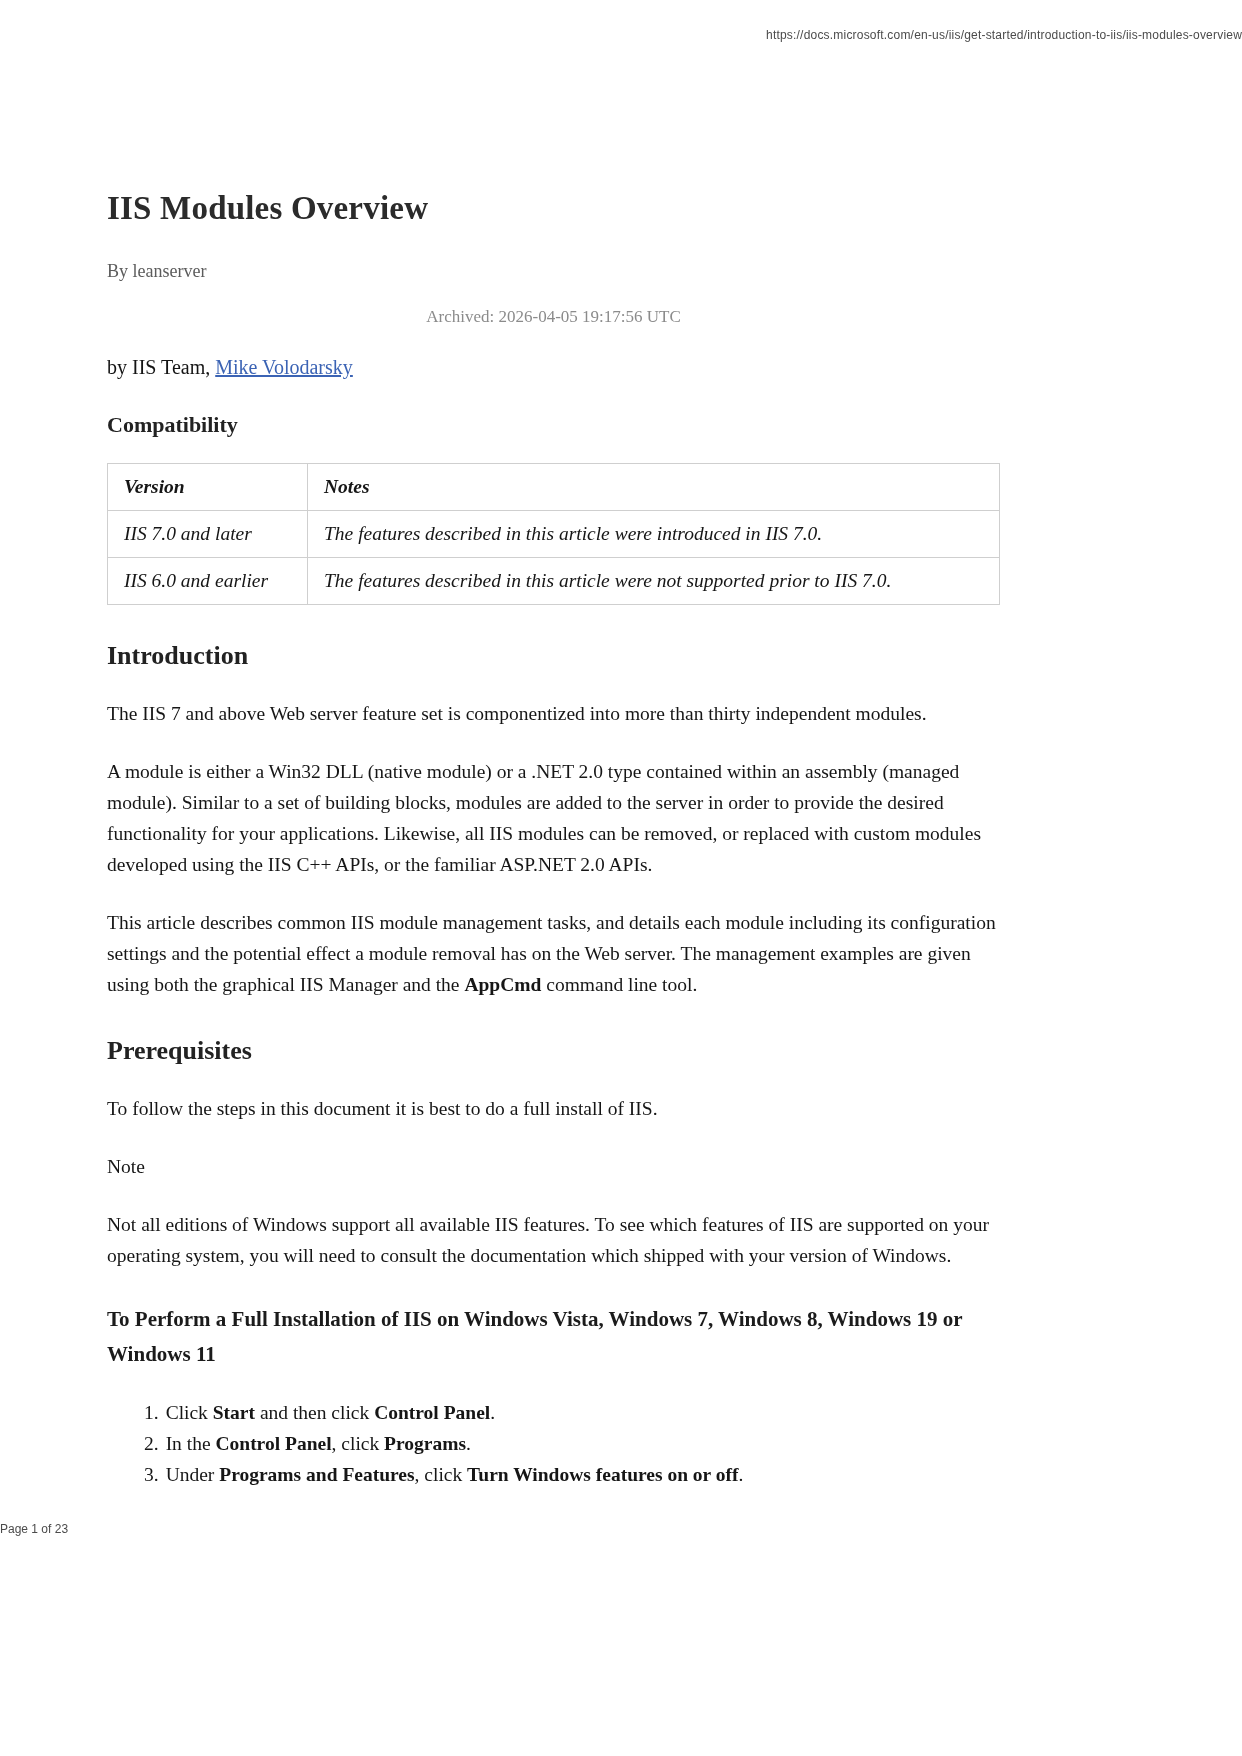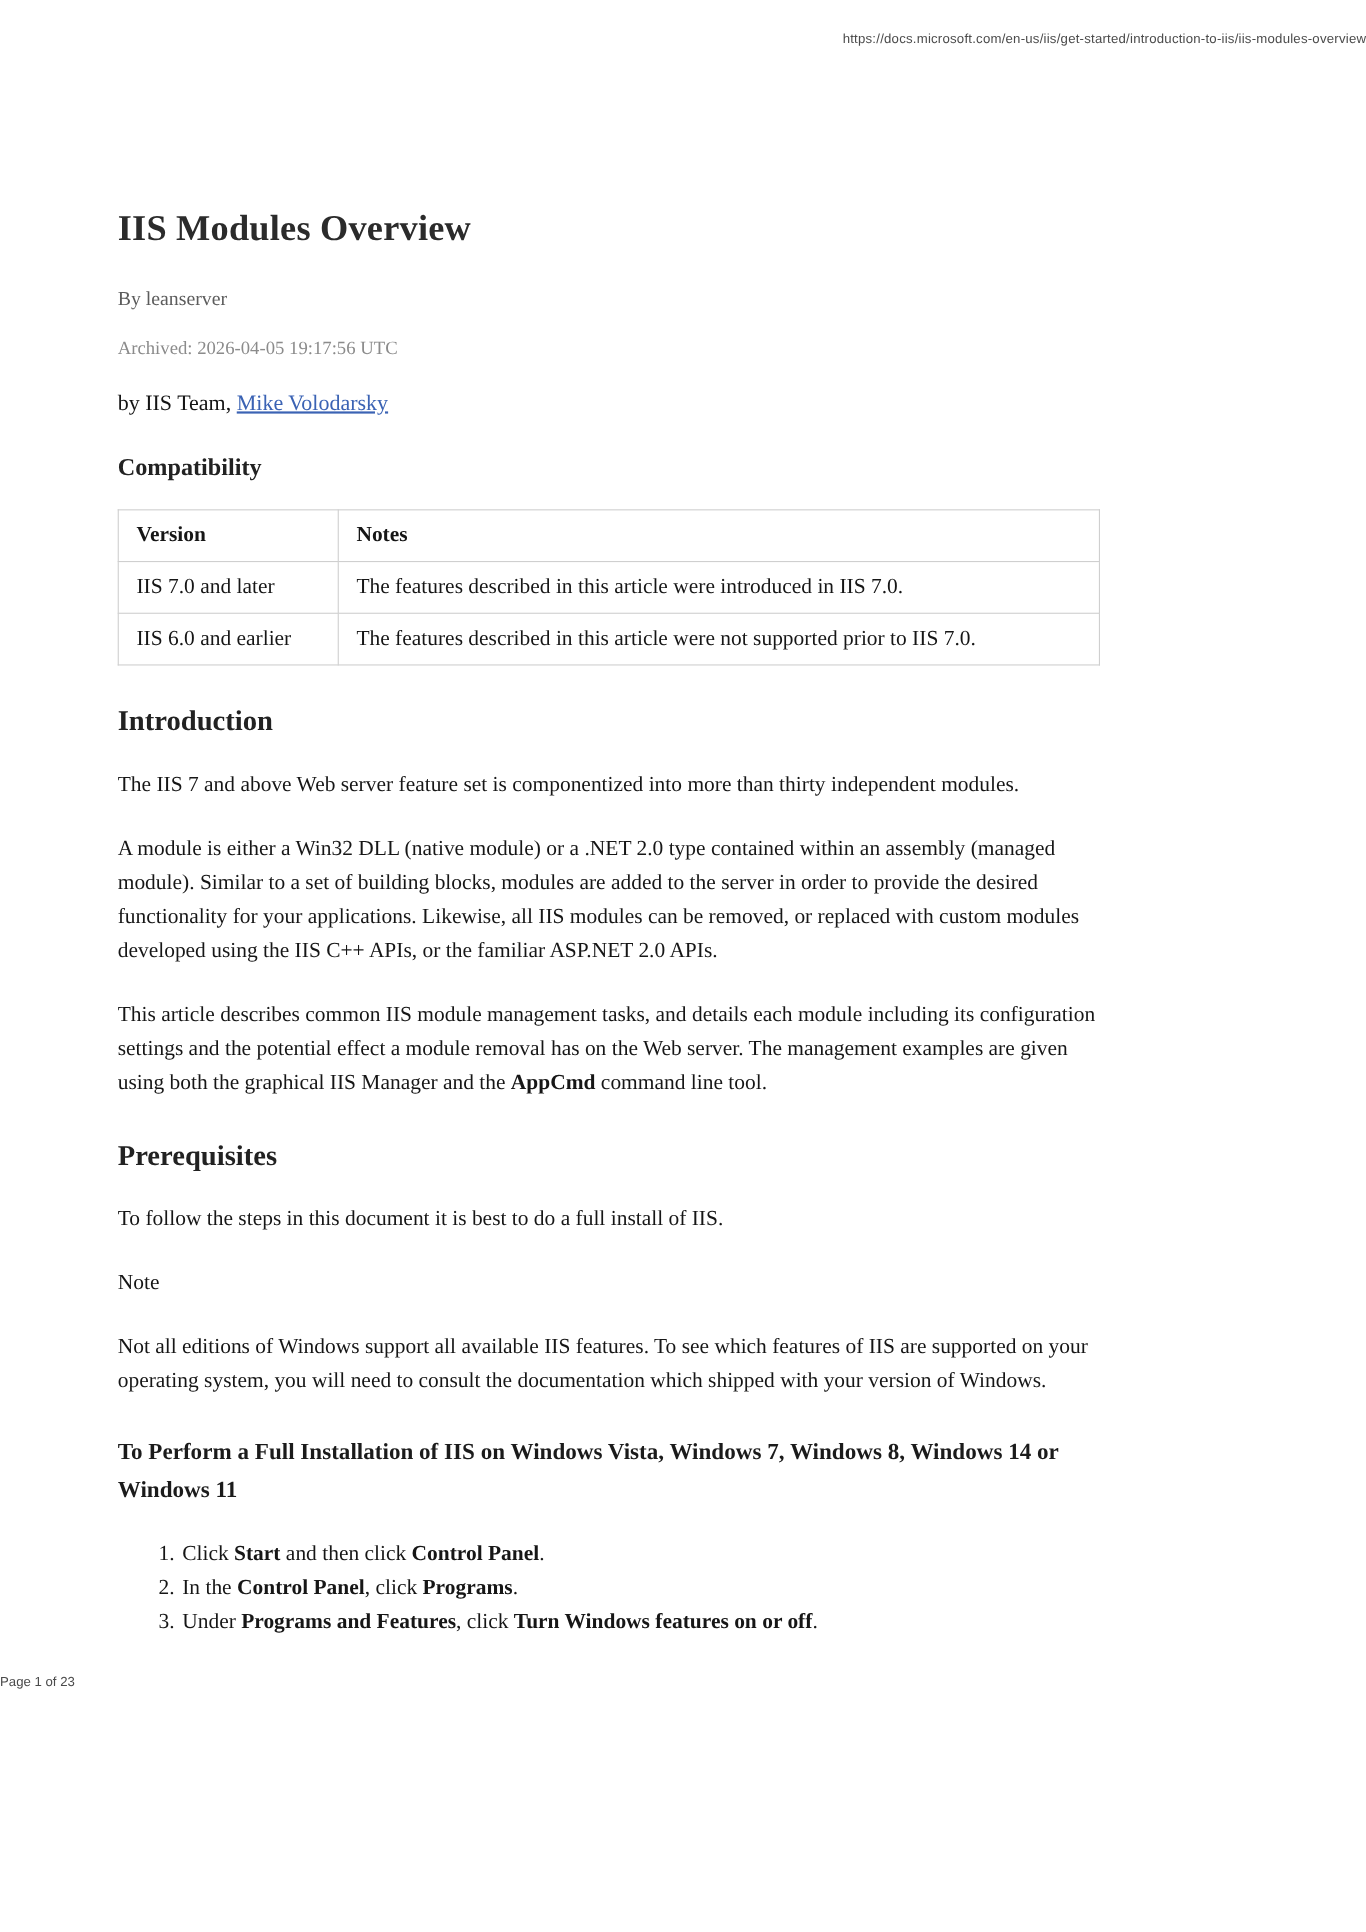--- a/index.html
+++ b/index.html
@@ -32,20 +32,21 @@
   }
   .byline {
     margin-top:34px;
     font-size:18px;
     color:#5c5c5c;
   }
   .archived {
     margin-top:25px;
     font-size:17px;
     color:#8b8b8b;
+    text-align:center;
   }
   .authorline {
     margin-top:29px;
     font-size:20px;
     color:#141414;
   }
   .link {
     color:#3b63b4;
     text-decoration:underline;
     cursor:pointer;
@@ -55,20 +56,21 @@
     font-size:22px;
     font-weight:bold;
     color:#222222;
   }
   .compat-table {
     margin-top:25px;
     width:100%;
     border-collapse:collapse;
     font-size:19.5px;
     color:#161616;
+    font-style:italic;
   }
   .compat-table th, .compat-table td {
     border:1px solid #cfcfcf;
     text-align:left;
     vertical-align:middle;
     padding:12px 16px;
   }
   .compat-table th { font-weight:bold; }
   .compat-table th:first-child, .compat-table td:first-child { width:200px; }
   .h-section {
@@ -157,21 +159,21 @@
     <p class="para"><span>This article describes common IIS module management tasks, and details each module including its configuration settings and the potential effect a module removal has on the Web server. The management examples are given using both the graphical IIS Manager and the </span><strong>AppCmd</strong><span> command line tool.</span></p>
 
     <h2 class="h-section">Prerequisites</h2>
 
     <p class="para">To follow the steps in this document it is best to do a full install of IIS.</p>
 
     <p class="para">Note</p>
 
     <p class="para">Not all editions of Windows support all available IIS features. To see which features of IIS are supported on your operating system, you will need to consult the documentation which shipped with your version of Windows.</p>
 
-    <h4 class="subheading">To Perform a Full Installation of IIS on Windows Vista, Windows 7, Windows 8, Windows 14 or Windows 11</h4>
+    <h4 class="subheading">To Perform a Full Installation of IIS on Windows Vista, Windows 7, Windows 8, Windows 19 or Windows 11</h4>
 
     <ol class="steps">
       <li><span class="num">1.</span><span>Click </span><strong>Start</strong><span> and then click </span><strong>Control Panel</strong><span>.</span></li>
       <li><span class="num">2.</span><span>In the </span><strong>Control Panel</strong><span>, click </span><strong>Programs</strong><span>.</span></li>
       <li><span class="num">3.</span><span>Under </span><strong>Programs and Features</strong><span>, click </span><strong>Turn Windows features on or off</strong><span>.</span></li>
     </ol>
 
   </main>
 
   <div class="print-footer">Page 1 of 23</div>

